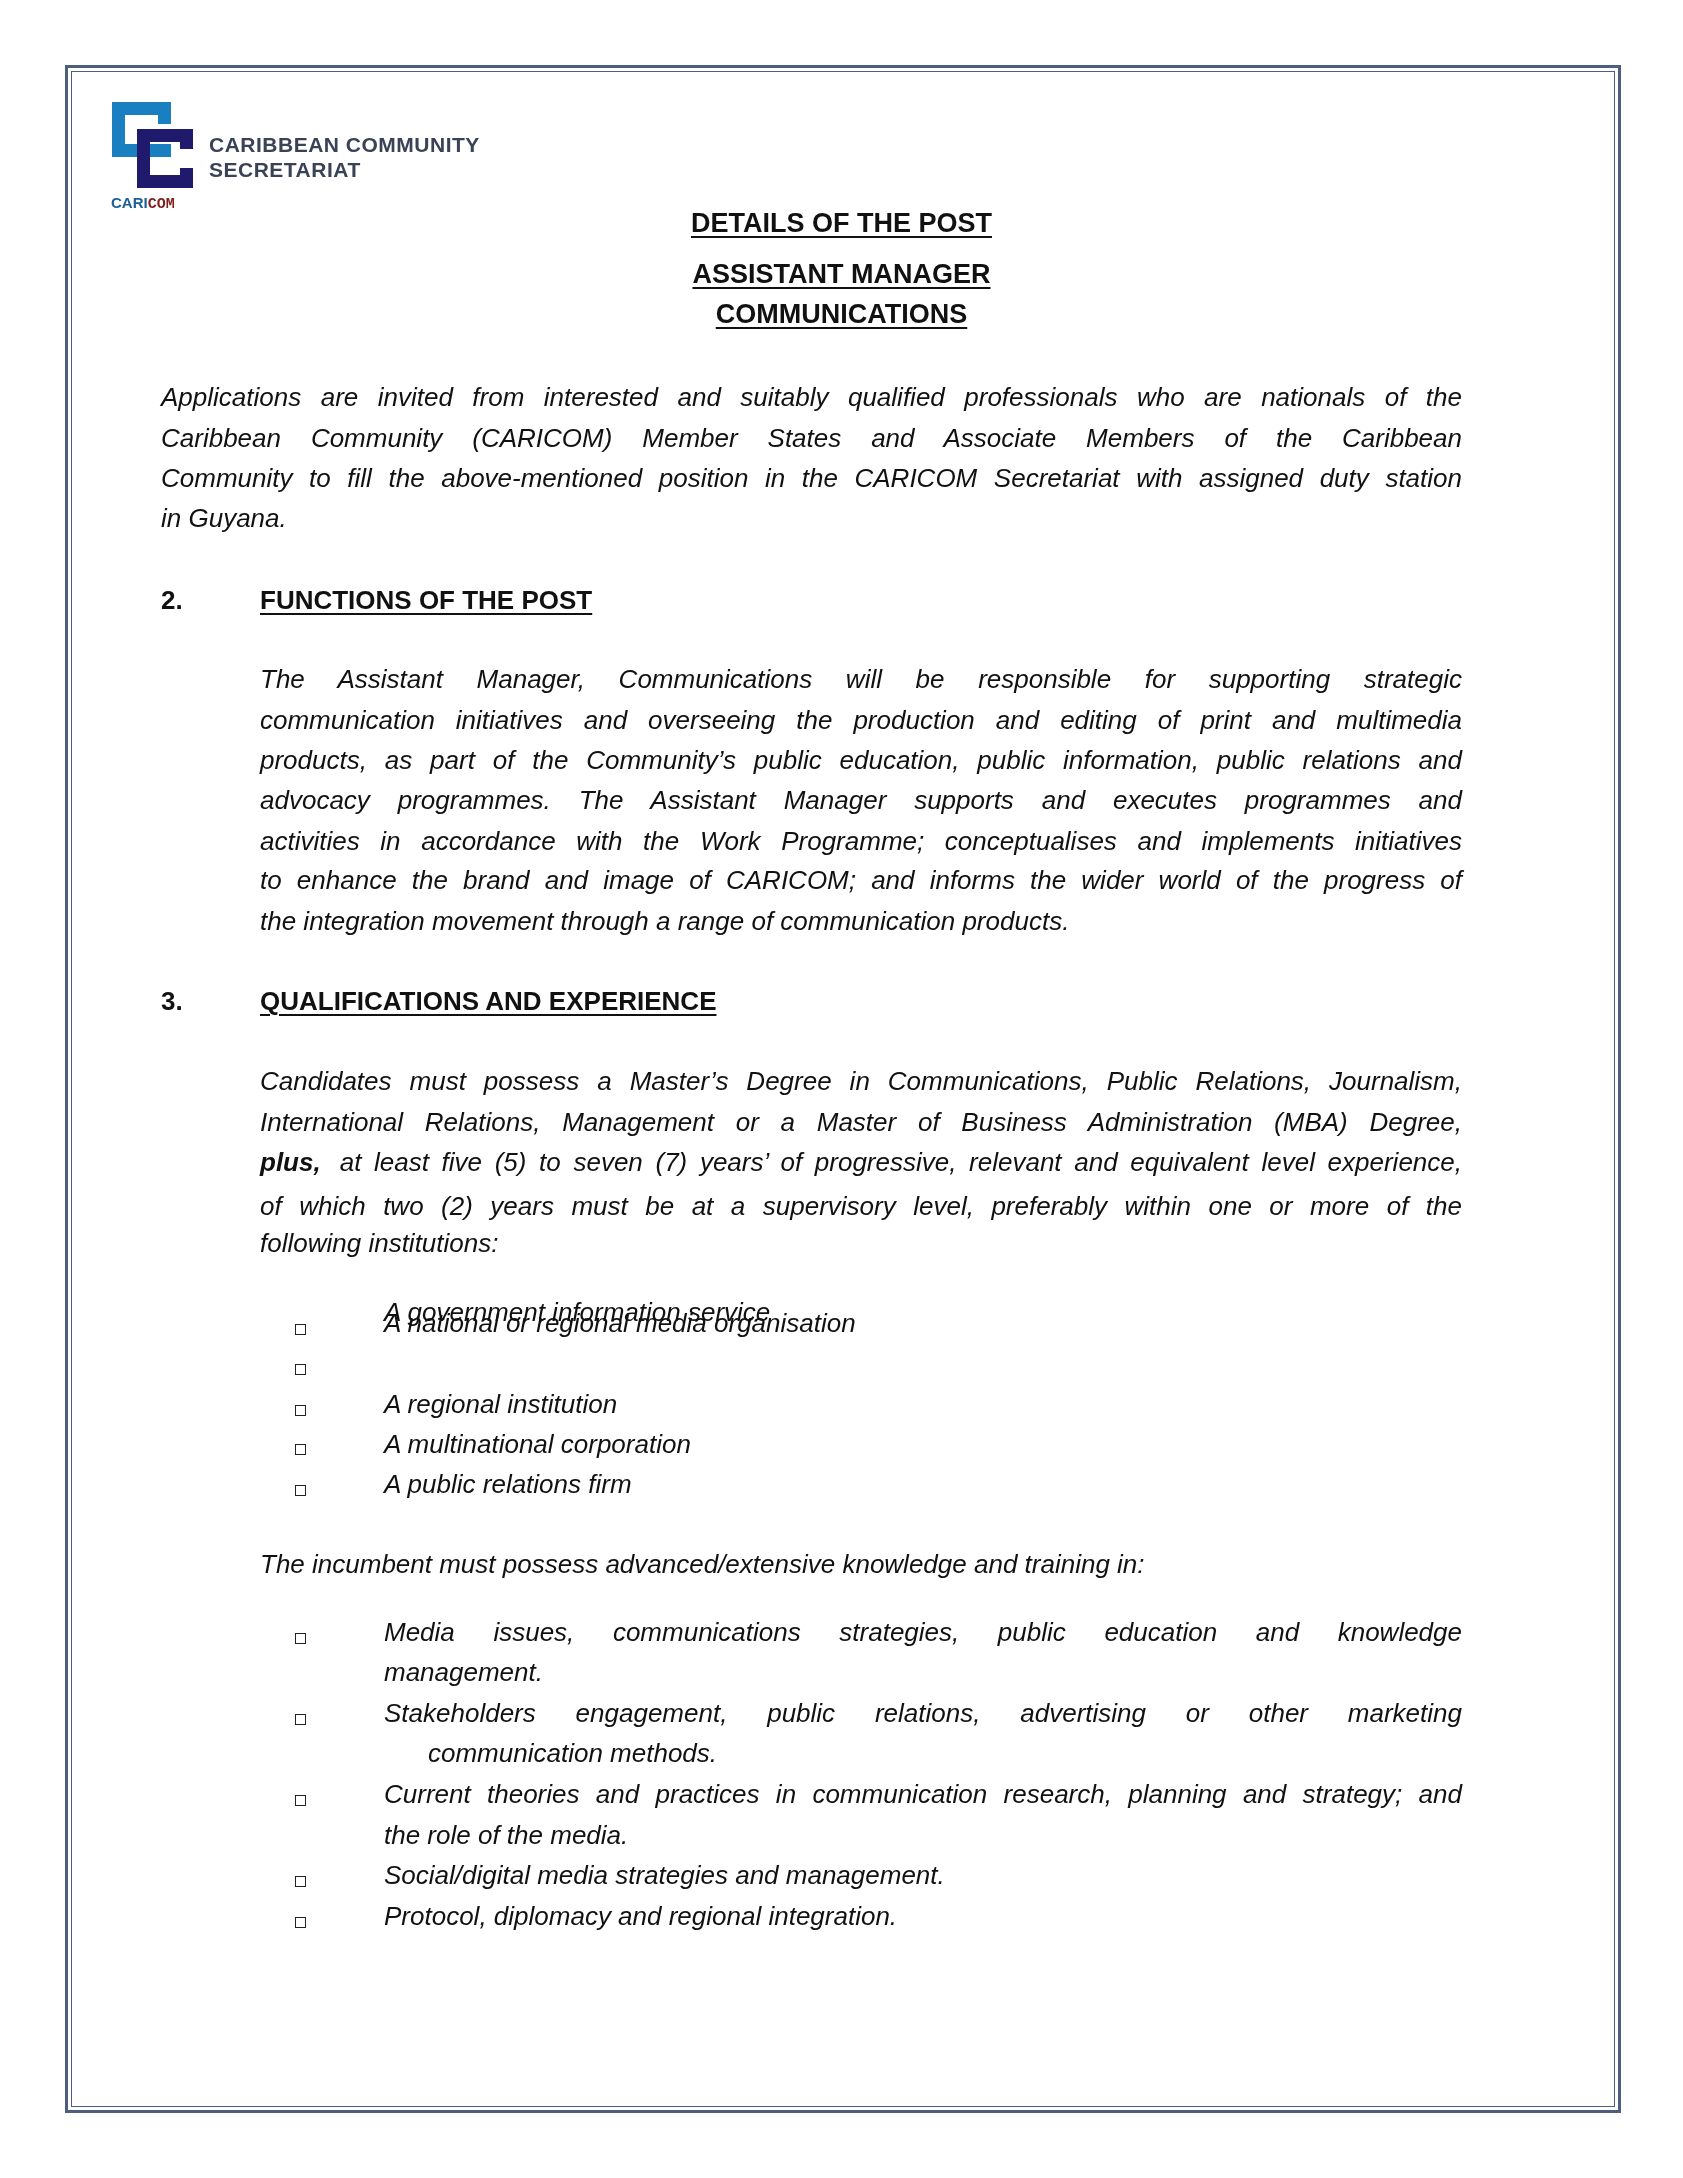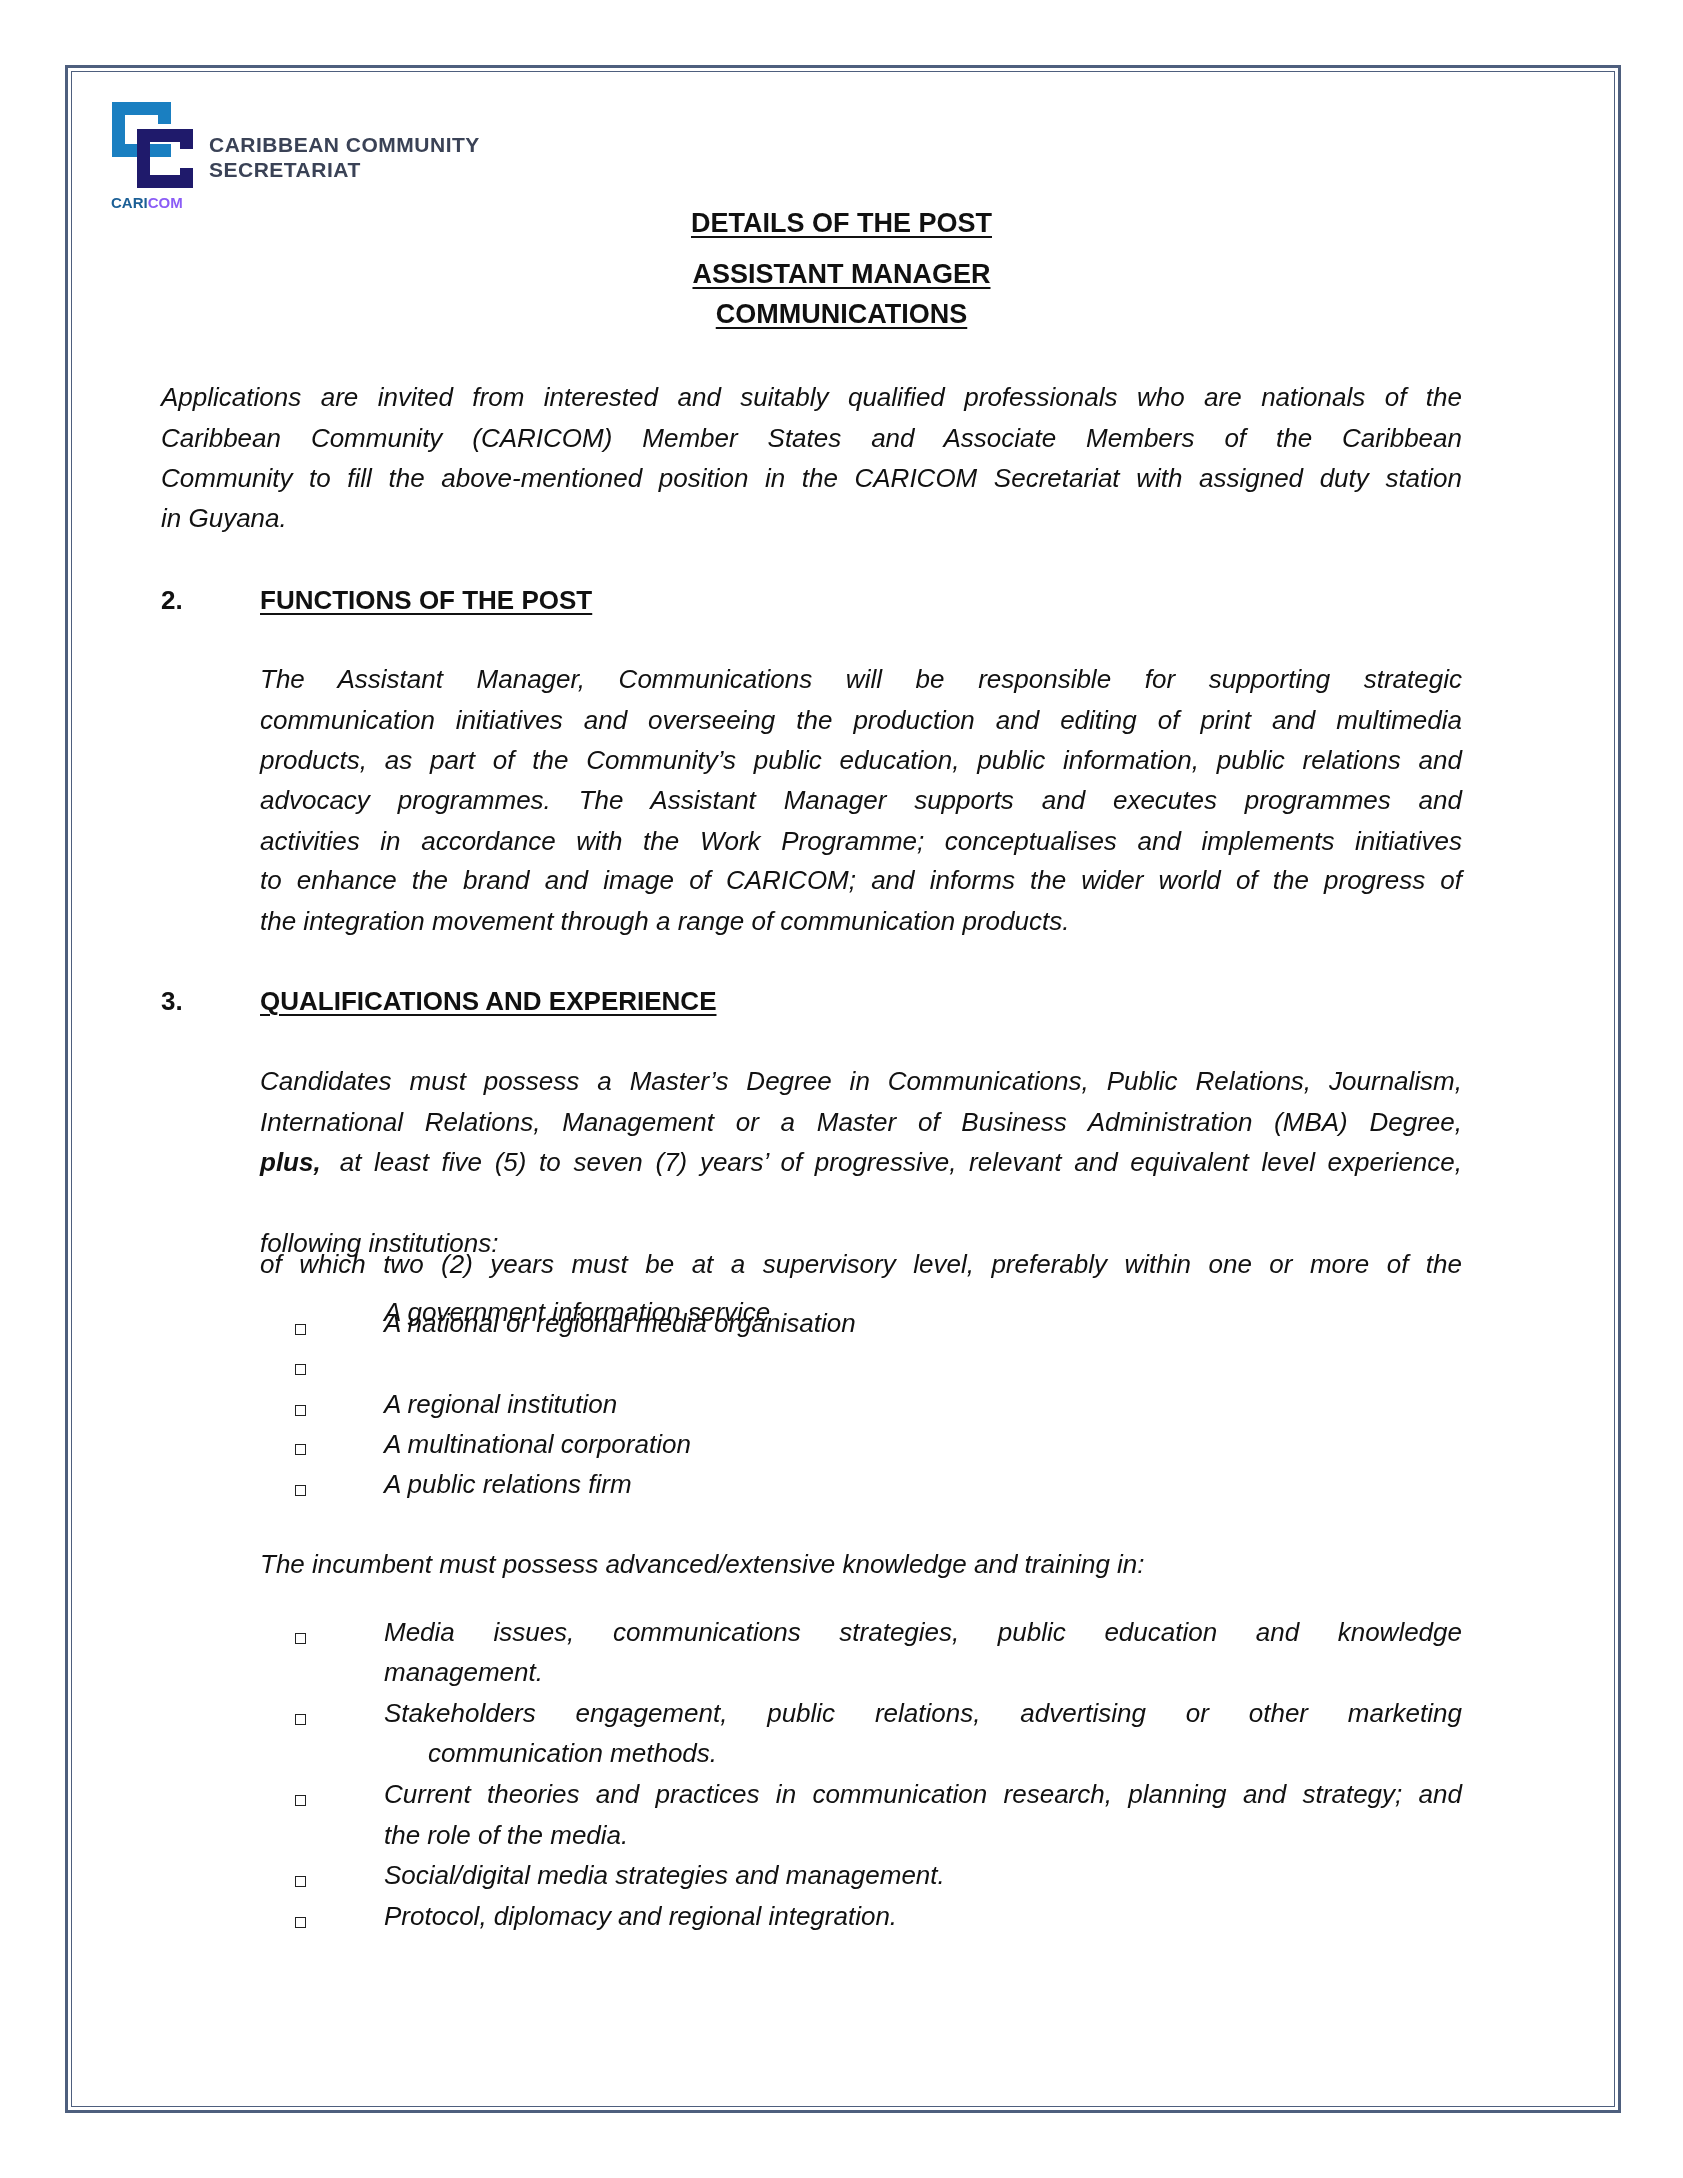--- a/index.html
+++ b/index.html
@@ -12,21 +12,21 @@
   .logo { position:absolute; left:104px; top:97px; width:455px; height:117px; }
   .logo .c-light { position:absolute; left:8px; top:5px; width:59px; height:55px;
                    border:13px solid #1a7fc1; border-right:none; box-sizing:border-box; }
   .logo .c-dark { position:absolute; left:33px; top:32px; width:56px; height:59px;
                   border:13px solid #1f1a6b; border-right:none; box-sizing:border-box; }
   .logo .c-dark-end-top { position:absolute; left:76px; top:32px; width:13px; height:20px; background:#1f1a6b; }
   .logo .c-dark-end-bot { position:absolute; left:76px; top:71px; width:13px; height:20px; background:#1f1a6b; }
   .logo .c-light-end { position:absolute; left:54px; top:5px; width:13px; height:22px; background:#1a7fc1; }
   .logo .caricom { position:absolute; left:7px; top:97px; font-size:15px; font-weight:bold;
                    letter-spacing:0px; color:#1b5f96; }
-  .logo .caricom b { color:#8b5cf6; }
+  .logo .caricom b { color:#7f1d1d;font-family:Liberation Mono, monospace; }
   .logo .org { position:absolute; left:105px; top:35px; font-size:21px; font-weight:bold;
                color:#3a4256; line-height:25px; letter-spacing:0.5px; }
   .title { position:absolute; left:0; width:1683px; text-align:center; font-weight:bold;
            font-size:27px; }
   .title span { text-decoration:underline; text-underline-offset:4px; text-decoration-thickness:2px; }
   .line { position:absolute; font-size:26px; white-space:nowrap; line-height:32px;font-style:italic; }
   .just { text-align:justify; text-align-last:justify; white-space:normal; }
   .num { position:absolute; left:161px; font-weight:bold; font-size:26px; line-height:32px; }
   .head { position:absolute; left:260px; font-weight:bold; font-size:26px; line-height:32px;
           text-decoration:underline; text-underline-offset:4px; text-decoration-thickness:2px; }
@@ -74,21 +74,21 @@
 
 <div class="num" style="top:985px;">3.</div>
 <div class="head" style="top:985px;">QUALIFICATIONS AND EXPERIENCE</div>
 
 <div class="line just" style="left:260px; width:1202px; top:1065px;">Candidates must possess a Master’s Degree in Communications, Public Relations, Journalism,</div>
 <div class="line just" style="left:260px; width:1202px; top:1106px;">International Relations, Management or a Master of Business Administration (MBA) Degree,</div>
 <div class="line" style="left:260px; width:1202px; top:1146px; display:flex; gap:19px;">
   <b class="bold">plus,</b>
   <span class="just" style="flex:1;">at least five (5) to seven (7) years’ of progressive, relevant and equivalent level experience,</span>
 </div>
-<div class="line just" style="left:260px; width:1202px; top:1248px;">of which two (2) years must be at a supervisory level, preferably within one or more of the</div>
+<div class="line just" style="left:260px; width:1202px; top:1190px;">of which two (2) years must be at a supervisory level, preferably within one or more of the</div>
 <div class="line" style="left:260px; top:1227px;">following institutions:</div>
 
 <div>
   <div class="box" style="left:295px; top:1324px;"></div>
   <div class="line" style="left:384px; top:1307px;">A national or regional media organisation</div>
   <div class="box" style="left:295px; top:1364px;"></div>
   <div class="line" style="left:384px; top:1296px;">A government information service</div>
   <div class="box" style="left:295px; top:1405px;"></div>
   <div class="line" style="left:384px; top:1388px;">A regional institution</div>
   <div class="box" style="left:295px; top:1444px;"></div>

